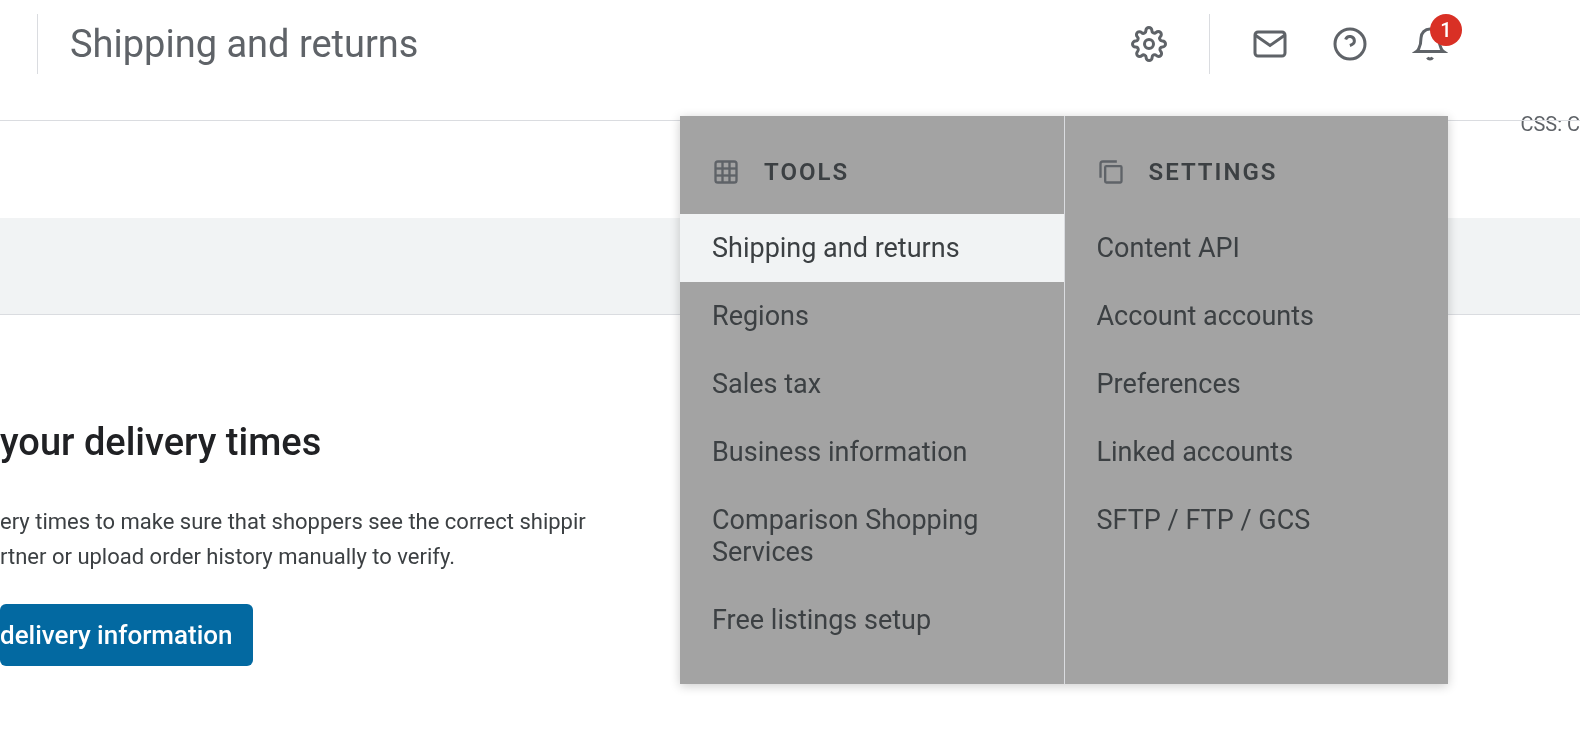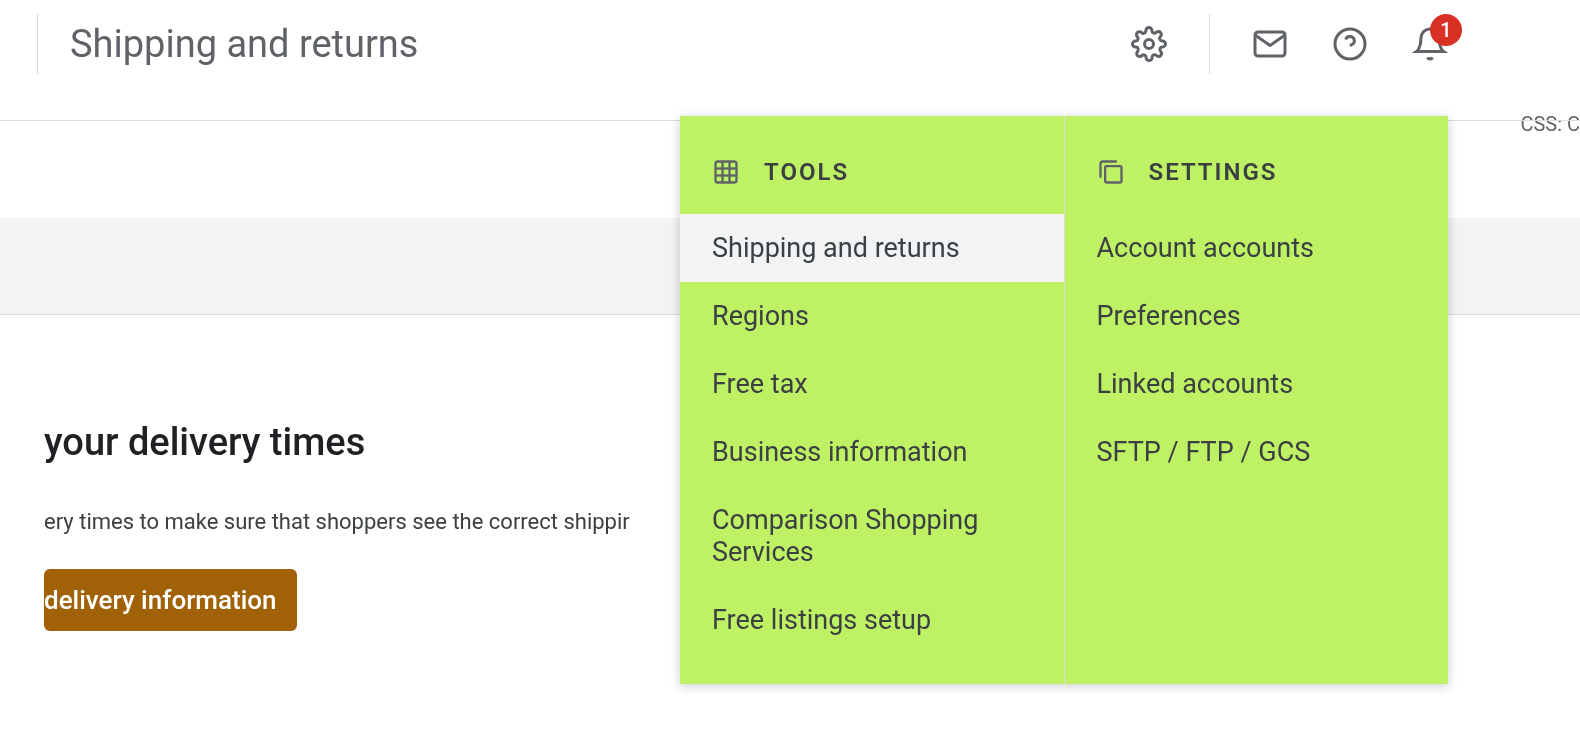--- a/index.html
+++ b/index.html
@@ -105,50 +105,49 @@
       right: 0;
       bottom: 0;
       background: #f1f3f4;
       border-bottom: 1px solid #dadce0;
     }
     .main-content {
       position: absolute;
       top: 420px;
       left: 0;
       width: 680px;
-      margin-left: 44px;
     }
     .content-heading {
       font-size: 38px;
       font-weight: 500;
       color: #202124;
       margin-bottom: 40px;
     }
     .content-text {
       font-size: 22px;
       color: #3c4043;
       line-height: 1.6;
       margin-bottom: 30px;
     }
     .primary-btn {
-      background: #a16207;
+      background: #0369a1;
       color: #fff;
       border: none;
       padding: 16px 20px 16px 0;
       font-size: 26px;
       border-radius: 6px;
       cursor: pointer;
       font-weight: 500;
     }
     .dropdown-panel {
       position: absolute;
       top: 116px;
       left: 680px;
       width: 768px;
-      background: #bef264;
+      background: #a3a3a3;
       box-shadow: 0 2px 10px rgba(0,0,0,0.2);
       display: flex;
       z-index: 100;
     }
     .dropdown-column {
       flex: 1;
       padding: 30px 0;
     }
     .dropdown-column:first-child {
       border-right: 1px solid #dadce0;
@@ -222,49 +221,51 @@
 <div class="css-label">CSS: C</div>
 
 <div class="content-bg">
   <div class="content-bg-inner"></div>
 </div>
 
 <div class="main-content">
   <h2 class="content-heading"> your delivery times</h2>
   <p class="content-text">
     <span>ery times to make sure that shoppers see the correct shippir</span><br>
+    <span>rtner or upload order history manually to verify.</span>
   </p>
   <button class="primary-btn">delivery information</button>
 </div>
 
 <div class="dropdown-panel">
   <div class="dropdown-column">
     <div class="dropdown-header">
       <svg class="dropdown-header-icon" viewBox="0 0 24 24">
         <rect x="3" y="3" width="18" height="18" rx="2" fill="none" stroke="#5f6368" stroke-width="2"></rect>
         <line x1="3" y1="9" x2="21" y2="9" stroke="#5f6368" stroke-width="2"></line>
         <line x1="3" y1="15" x2="21" y2="15" stroke="#5f6368" stroke-width="2"></line>
         <line x1="9" y1="3" x2="9" y2="21" stroke="#5f6368" stroke-width="2"></line>
         <line x1="15" y1="3" x2="15" y2="21" stroke="#5f6368" stroke-width="2"></line>
       </svg>
       <span class="dropdown-header-label">TOOLS</span>
     </div>
     <div class="dropdown-item active">Shipping and returns</div>
     <div class="dropdown-item">Regions</div>
-    <div class="dropdown-item">Free tax</div>
+    <div class="dropdown-item">Sales tax</div>
     <div class="dropdown-item">Business information</div>
     <div class="dropdown-item">Comparison Shopping Services</div>
     <div class="dropdown-item">Free listings setup</div>
   </div>
   <div class="dropdown-column">
     <div class="dropdown-header">
       <svg class="dropdown-header-icon" viewBox="0 0 24 24">
         <rect x="7" y="7" width="14" height="14" rx="1" fill="none" stroke="#5f6368" stroke-width="2"></rect>
         <path d="M3 17 V5 a2 2 0 0 1 2-2 h12" fill="none" stroke="#5f6368" stroke-width="2"></path>
       </svg>
       <span class="dropdown-header-label">SETTINGS</span>
     </div>
+    <div class="dropdown-item">Content API</div>
     <div class="dropdown-item">Account accounts</div>
     <div class="dropdown-item">Preferences</div>
     <div class="dropdown-item">Linked accounts</div>
     <div class="dropdown-item">SFTP / FTP / GCS</div>
   </div>
 </div>
 
 </body></html>

